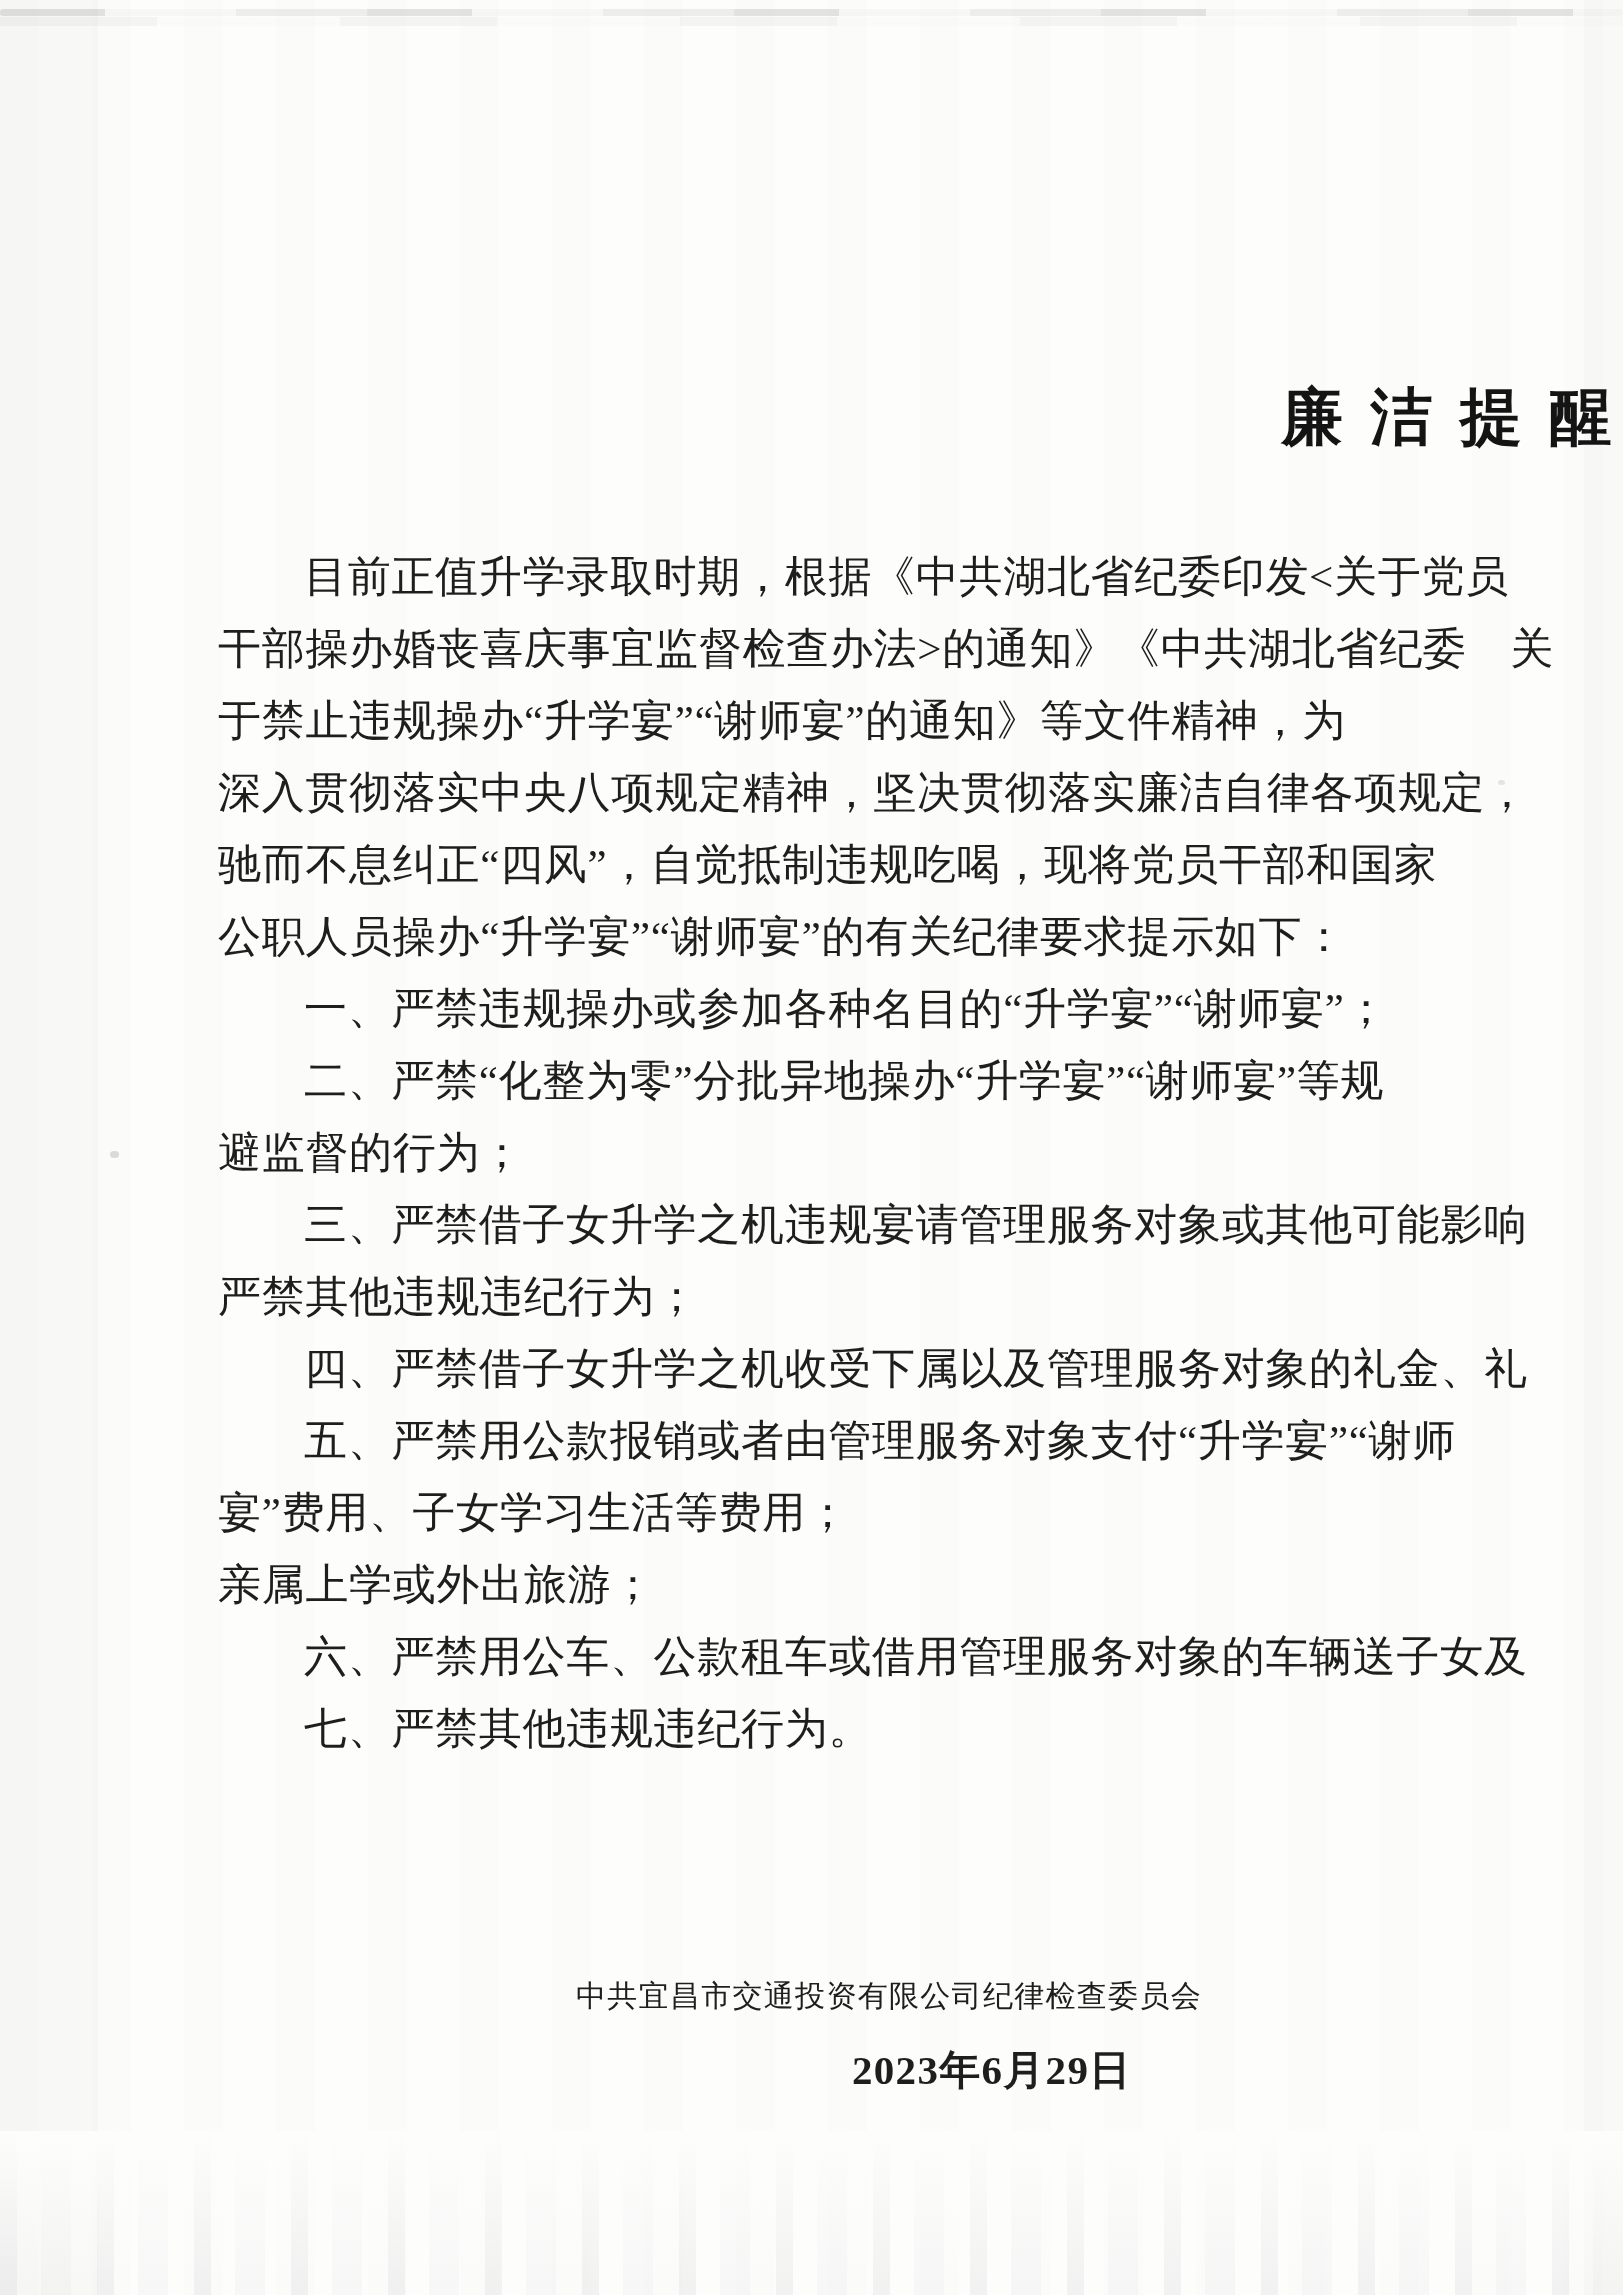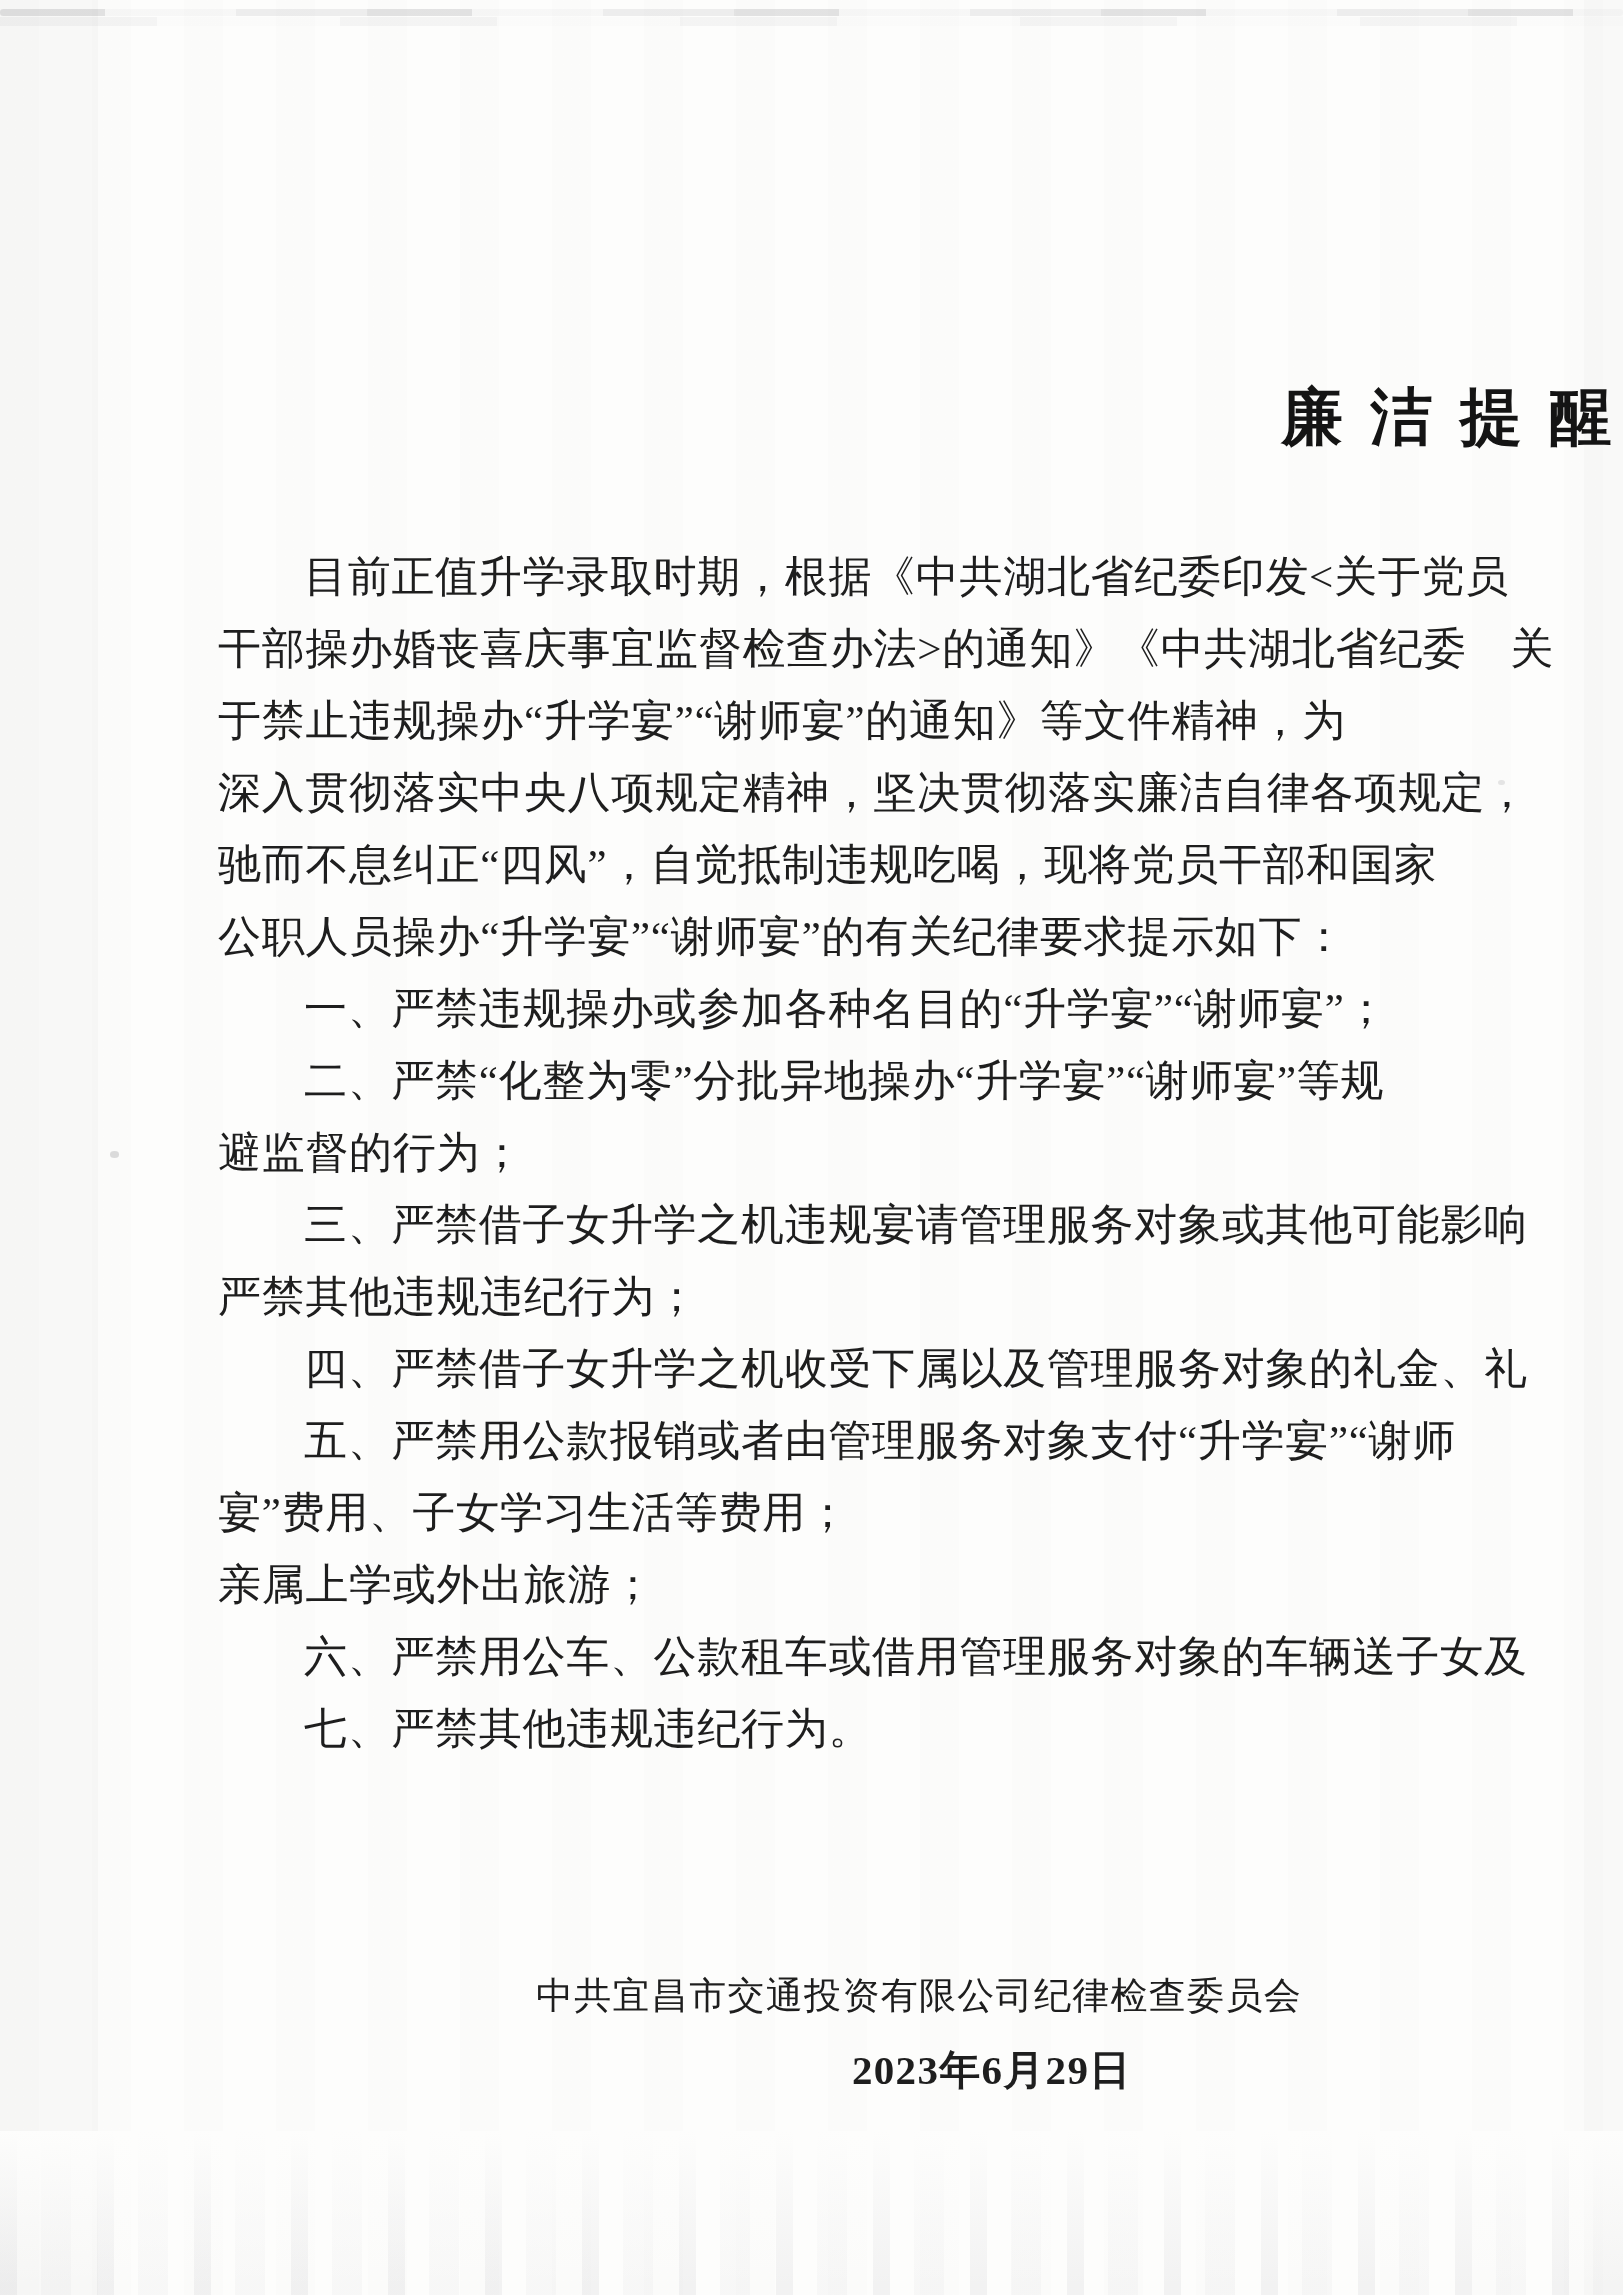--- a/index.html
+++ b/index.html
@@ -101,23 +101,23 @@
     letter-spacing: 0.7px;
     white-space: nowrap;
     color: #1e1e1e;
   }
   .line.indent {
     text-indent: 86px;
   }
   .signature {
     position: absolute;
     top: 1970px;
-    left: 536px;
+    left: 576px;
     margin: 0;
-    font-size: 37px;
+    font-size: 30px;
     letter-spacing: 1.3px;
     line-height: 52px;
     white-space: nowrap;
     color: #1e1e1e;
   }
   .doc-date {
     position: absolute;
     top: 2045px;
     left: 852px;
     margin: 0;

